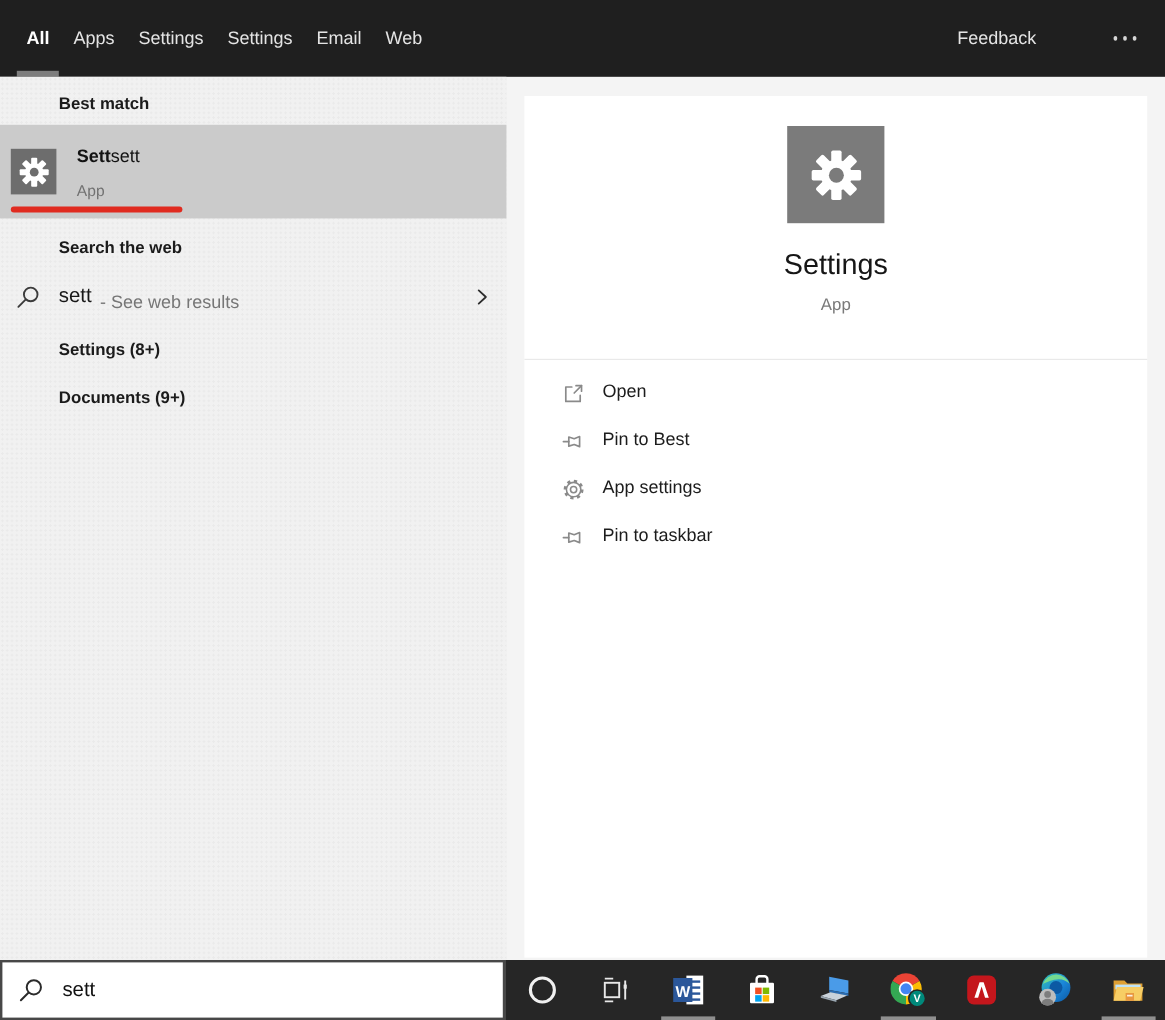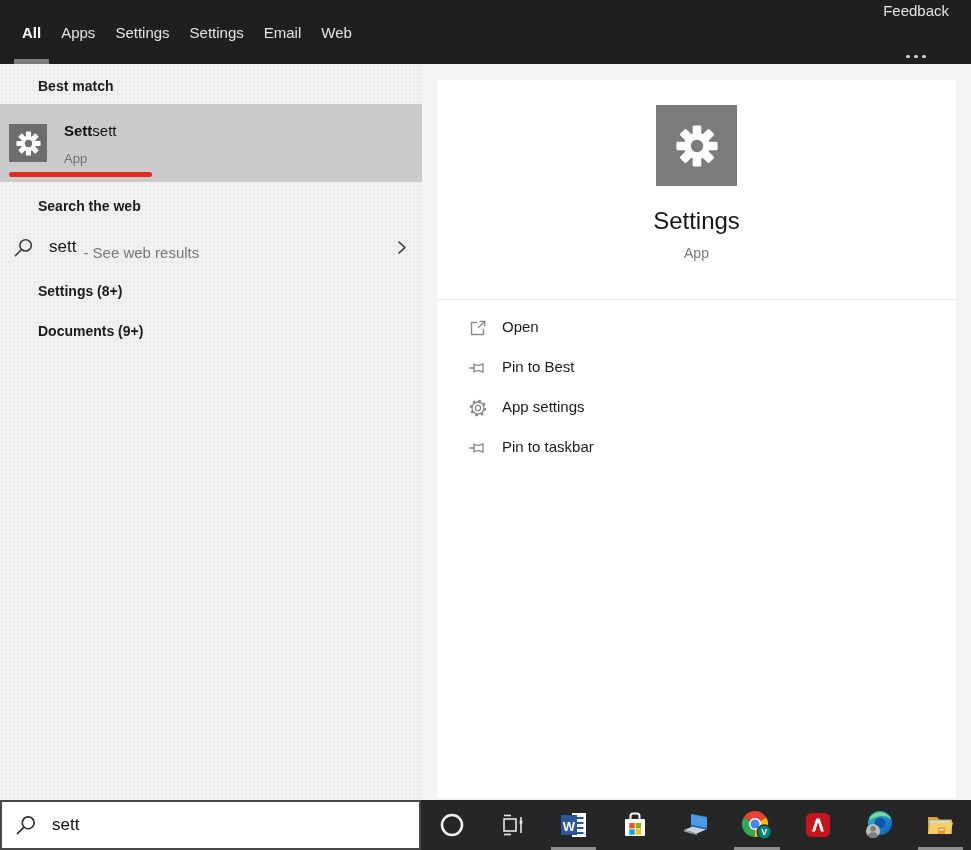--- a/index.html
+++ b/index.html
@@ -23,34 +23,34 @@
   .tab.active{color:#ffffff;font-weight:bold;}
   .tab.active .tab-underline{
     position:absolute;left:-8px;bottom:0;height:5px;width:calc(100% + 16px);
     background:#7d7d7d;
   }
   .tab .caret{
     display:inline-block;margin-left:8px;width:0;height:0;
     border-left:5.5px solid transparent;border-right:5.5px solid transparent;
     border-top:6.5px solid #e4e4e4;
   }
-  .topbar-right{display:flex;align-items:center;gap:32px;flex-direction:column;}
+  .topbar-right{display:flex;align-items:center;gap:62px;}
   .feedback{color:#e4e4e4;font-size:15px;}
   .ellipsis{display:flex;gap:4.5px;align-items:center;padding:4px 2px;}
   .ellipsis i{width:3.5px;height:3.5px;border-radius:50%;background:#d6d6d6;}
 
   
   .left-panel{
     position:absolute;left:0;top:64px;width:422px;height:736px;
     background:#f1f1f1;
     background-image:radial-gradient(rgba(0,0,0,0.03) 1px, transparent 1px);
     background-size:4px 4px;
   }
   .section-header{
-    position:absolute;left:9px;margin:0;
+    position:absolute;left:20px;margin:0;
     font-size:14px;font-weight:bold;color:#1b1b1b;padding-left:29px;
   }
   .hdr-best{top:14px;}
   .hdr-web{top:134px;}
   .hdr-settings{top:219px;}
   .hdr-documents{top:259px;}
 
   .best-match-item{
     position:absolute;left:0;top:40px;width:422px;height:78px;
     background:#cbcbcb;display:flex;align-items:center;box-sizing:border-box;

